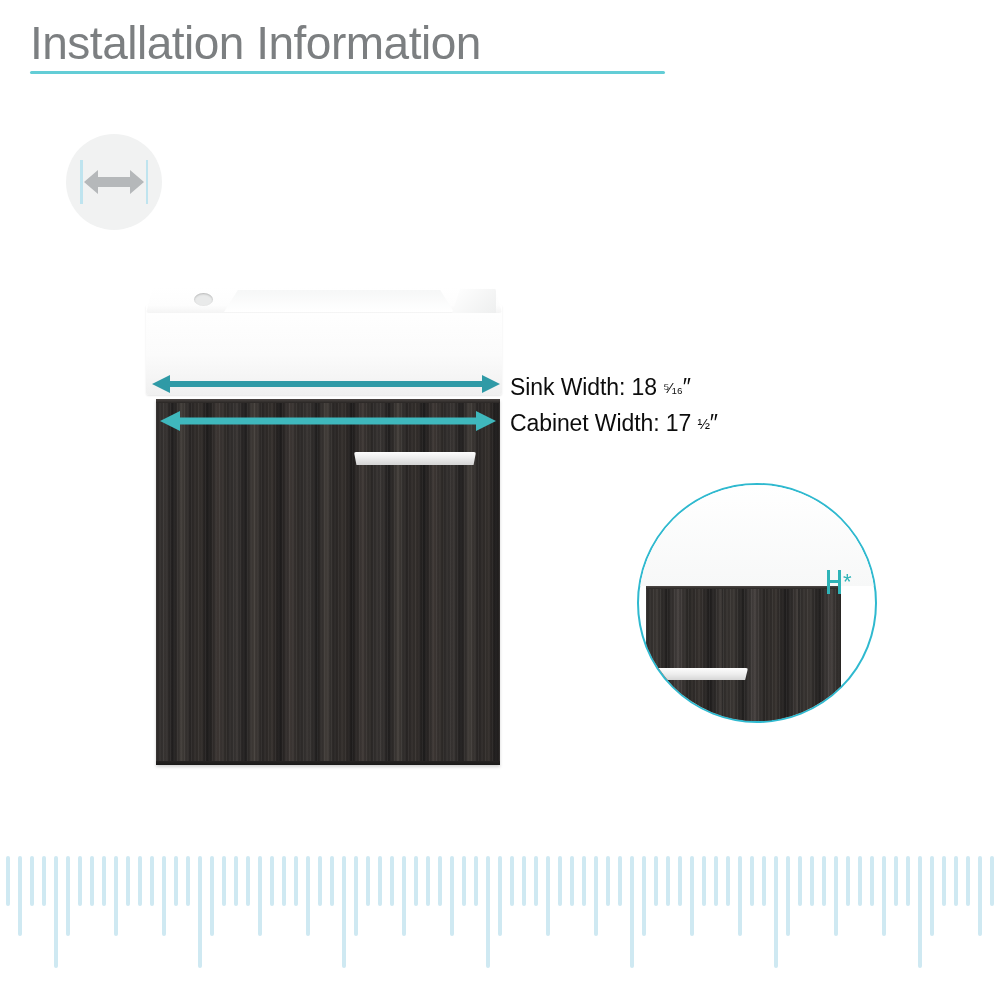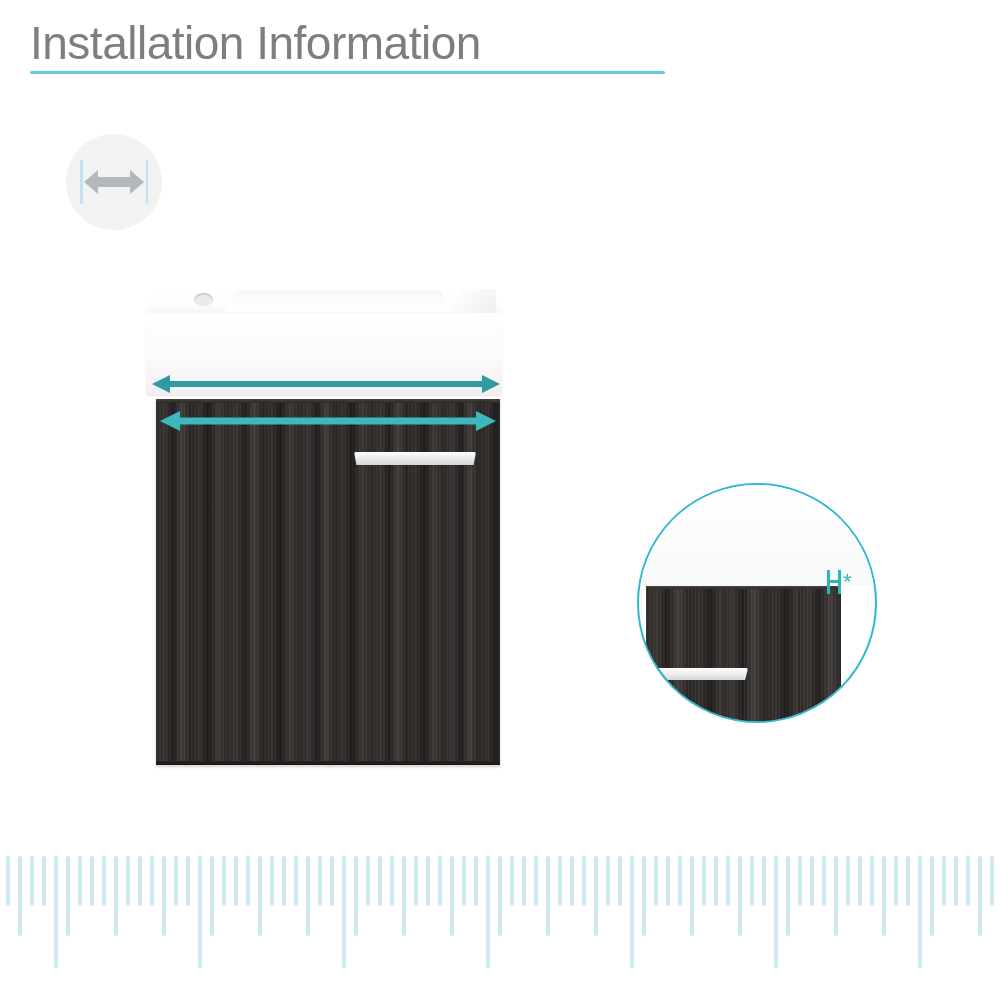--- a/index.html
+++ b/index.html
@@ -315,20 +315,26 @@
 
     <svg class="dim-arrow" style="left:148px; top:371px;" width="356" height="26">
       <path d="M4 13 L22 4 L22 10 L334 10 L334 4 L352 13 L334 22 L334 16 L22 16 L22 22 Z" fill="#2f9aa6"></path>
     </svg>
 
     <svg class="dim-arrow" style="left:156px; top:407px;" width="344" height="28">
       <path d="M4 14 L24 4 L24 10.5 L320 10.5 L320 4 L340 14 L320 24 L320 17.5 L24 17.5 L24 24 Z" fill="#3fb8bd"></path>
     </svg>
   </div>
 
+  <div id="sink-dim-label">
+    <span>Sink Width: </span><span>18</span>&nbsp;<span class="frac">⁵⁄₁₆</span><span>″</span>
+  </div>
+  <div id="cabinet-dim-label">
+    <span>Cabinet Width: </span><span>17</span>&nbsp;<span class="frac">½</span><span>″</span>
+  </div>
 
   <div id="detail-circle">
     <div id="detail-top"></div>
     <div id="detail-panel">
       <div id="detail-panel-top"></div>
     </div>
     <div id="detail-handle"></div>
   </div>
   <div id="detail-marker">
     <svg width="16" height="26" viewBox="0 0 16 26">

